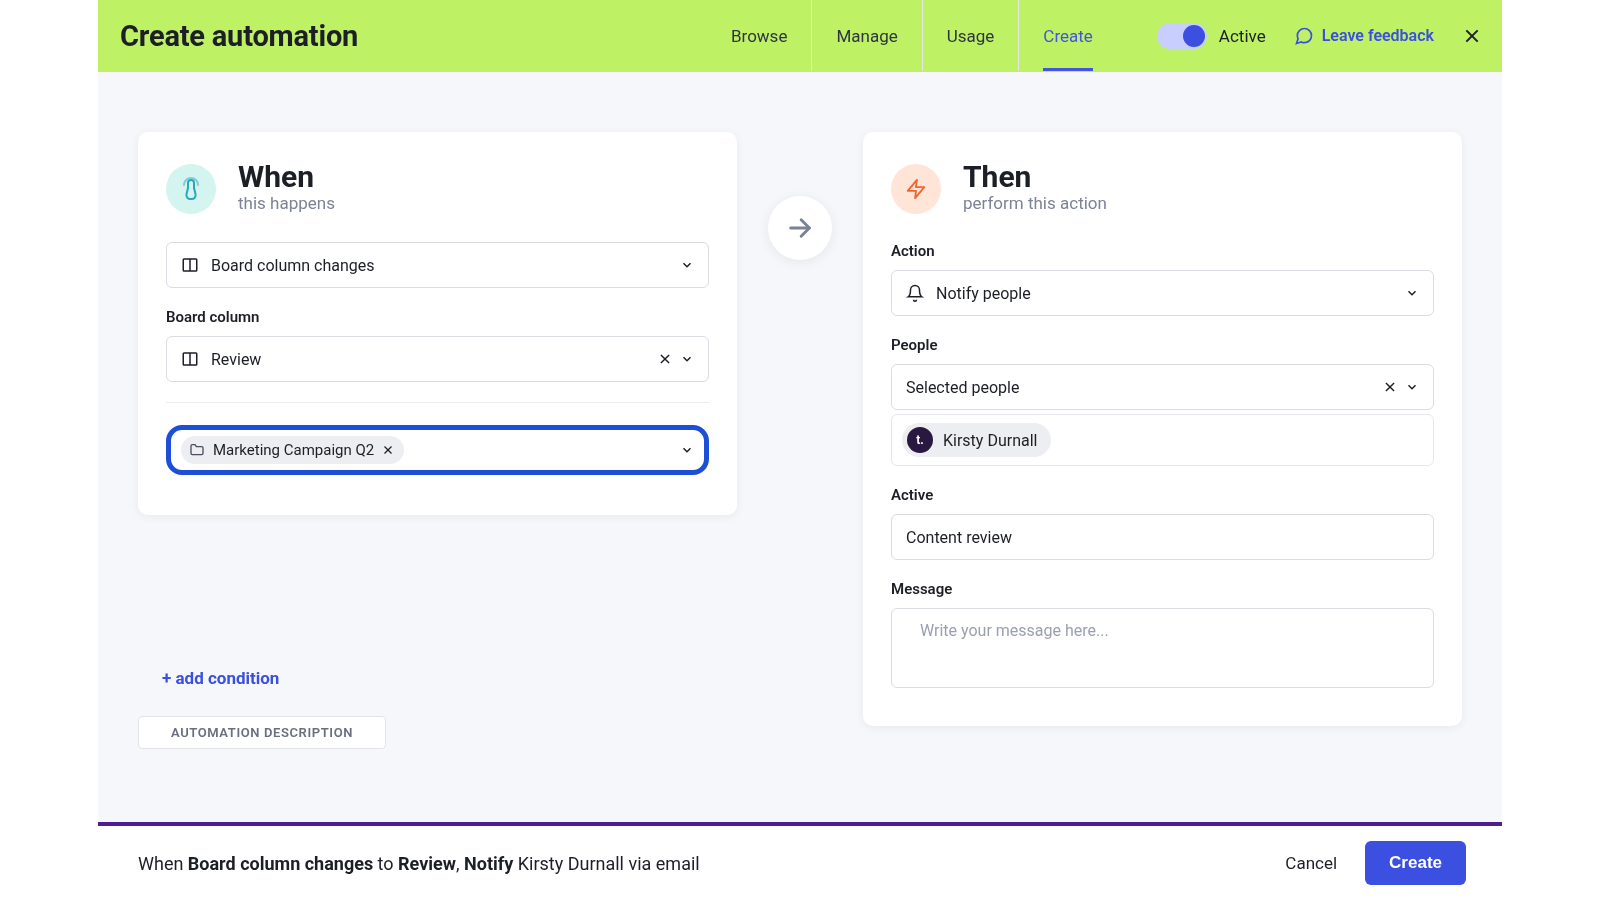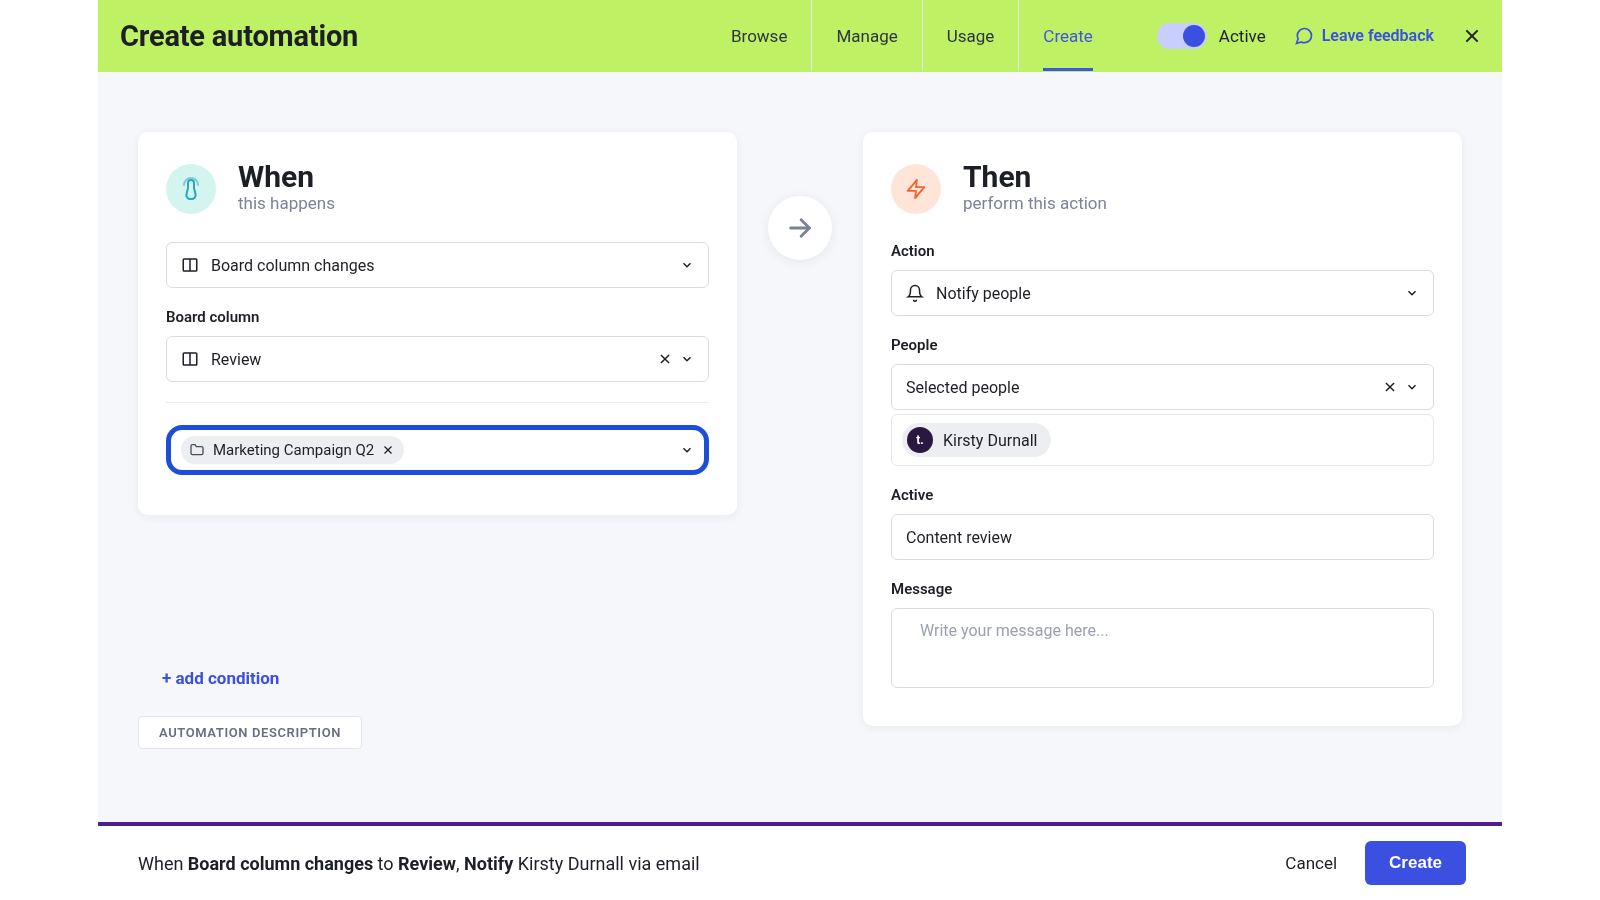--- a/index.html
+++ b/index.html
@@ -277,21 +277,21 @@
     cursor: pointer;
   }
   
   .desc-badge {
     position: absolute;
     left: 40px;
     top: 644px;
     background: #fff;
     border: 1px solid #e2e4ea;
     border-radius: 4px;
-    padding: 8px 20px;
+    padding: 8px 32px;
     font-size: 13px;
     letter-spacing: 0.6px;
     color: #6a6f80;
     font-weight: 600;
   }
   
   .footer {
     height: 78px;
     display: flex;
     align-items: center;

